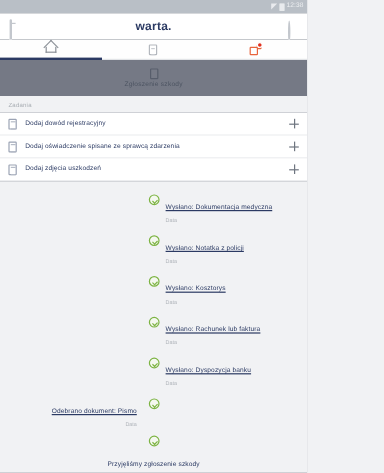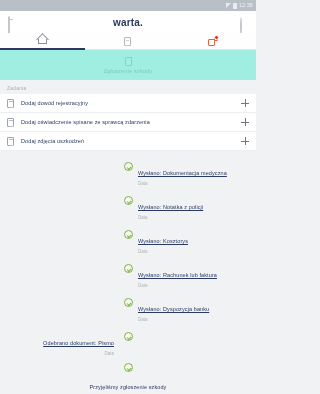--- a/index.html
+++ b/index.html
@@ -2,21 +2,21 @@
 <html><head>
 <meta charset="utf-8">
 <style>
   * { box-sizing: border-box; margin: 0; padding: 0; }
   html, body {
     width: 256px; height: 394px;
     font-family: "Liberation Sans", sans-serif;
     background: #f1f2f4;
     overflow: hidden;
   }
-  #app { position: relative; width: 256px; height: 394px; background: #5eead4; }
+  #app { position: relative; width: 256px; height: 394px; background: #0f172a; }
 
   
   .statusbar {
     height: 11px; width: 100%;
     background: #b9bfc6;
     display: flex; align-items: center; justify-content: flex-end;
     padding-right: 3px; gap: 2px;
   }
   .sb-wifi {
     width: 0; height: 0;

